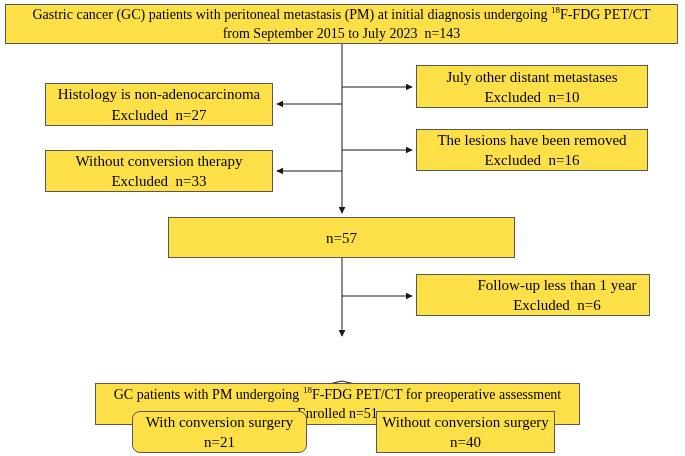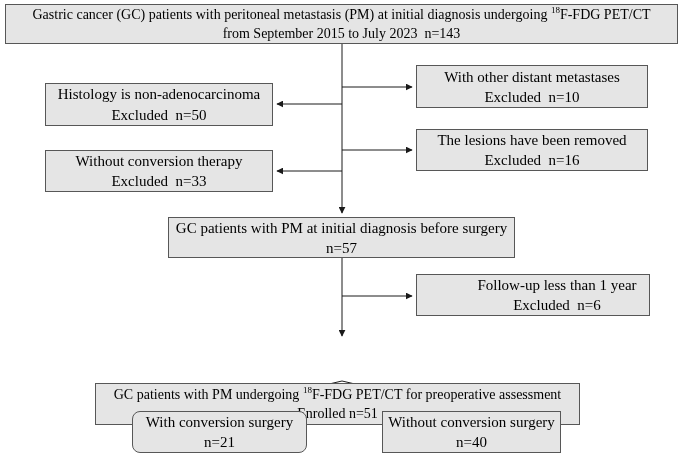--- a/index.html
+++ b/index.html
@@ -17,21 +17,21 @@
   }
   .connectors {
     position: absolute;
     left: 0; top: 0;
     width: 685px; height: 456px;
     pointer-events: none;
   }
   .node {
     position: absolute;
     border: 1px solid #575757;
-    background: #e5e5e5;
+    background: #fde047;
     display: flex;
     flex-direction: column;
     justify-content: center;
     align-items: center;
     text-align: center;
     font-size: 15px;
     line-height: 20px;
     color: #000000;
   }
   .node .nline { white-space: pre; }
@@ -45,21 +45,21 @@
   
   #box-initial        { left: 5px;   top: 4px;   width: 673px; height: 40px; }
   #box-histology      { left: 45px;  top: 83px;  width: 228px; height: 43px; justify-content: space-between; }
   #box-distant        { left: 416px; top: 65px;  width: 232px; height: 43px; }
   #box-conversion     { left: 45px;  top: 150px; width: 228px; height: 42px; }
   #box-lesions        { left: 416px; top: 129px; width: 232px; height: 42px; }
   #box-beforesurgery  { left: 168px; top: 217px; width: 347px; height: 41px; }
   #box-followup       { left: 416px; top: 274px; width: 234px; height: 42px; padding-left: 48px; }
   #box-enrolled       { left: 95px;  top: 339px; width: 485px; height: 42px; margin-top: 44px; }
   #box-withsurgery    { left: 132px; top: 411px; width: 175px; height: 42px; border-radius: 8px; }
-  #box-withoutsurgery { left: 376px; top: 411px; width: 179px; height: 42px; margin-left: 6px; }
+  #box-withoutsurgery { left: 376px; top: 411px; width: 179px; height: 42px; }
 </style>
 </head>
 <body>
 
 <div class="canvas">
 
   <svg class="connectors" viewBox="0 0 685 456" xmlns="http://www.w3.org/2000/svg">
     <defs>
       <marker id="arrowhead" viewBox="0 0 10 10" refX="9" refY="5" markerWidth="7" markerHeight="7" orient="auto">
         <path d="M0,0 L10,5 L0,10 z" fill="#1a1a1a"></path>
@@ -81,40 +81,39 @@
     <line x1="342" y1="381" x2="459" y2="408" stroke="#1a1a1a" stroke-width="1" marker-end="url(#arrowhead)"></line>
   </svg>
 
   <div class="node wide" id="box-initial">
     <div class="nline"><span>Gastric cancer (GC) patients with peritoneal metastasis (PM) at initial diagnosis undergoing </span><sup>18</sup><span>F-FDG PET/CT</span></div>
     <div class="nline">from September 2015 to July 2023  n=143</div>
   </div>
 
   <div class="node" id="box-histology">
     <div class="nline">Histology is non-adenocarcinoma</div>
-    <div class="nline">Excluded  n=50</div>
+    <div class="nline">Excluded  n=27</div>
   </div>
 
   <div class="node" id="box-distant">
-    <div class="nline">With other distant metastases</div>
+    <div class="nline">July other distant metastases</div>
     <div class="nline">Excluded  n=10</div>
   </div>
 
   <div class="node" id="box-conversion">
     <div class="nline">Without conversion therapy</div>
     <div class="nline">Excluded  n=33</div>
   </div>
 
   <div class="node" id="box-lesions">
     <div class="nline">The lesions have been removed</div>
     <div class="nline">Excluded  n=16</div>
   </div>
 
   <div class="node" id="box-beforesurgery">
-    <div class="nline">GC patients with PM at initial diagnosis before surgery</div>
     <div class="nline">n=57</div>
   </div>
 
   <div class="node" id="box-followup">
     <div class="nline">Follow-up less than 1 year</div>
     <div class="nline">Excluded  n=6</div>
   </div>
 
   <div class="node wide" id="box-enrolled">
     <div class="nline"><span>GC patients with PM undergoing </span><sup>18</sup><span>F-FDG PET/CT for preoperative assessment</span></div>

